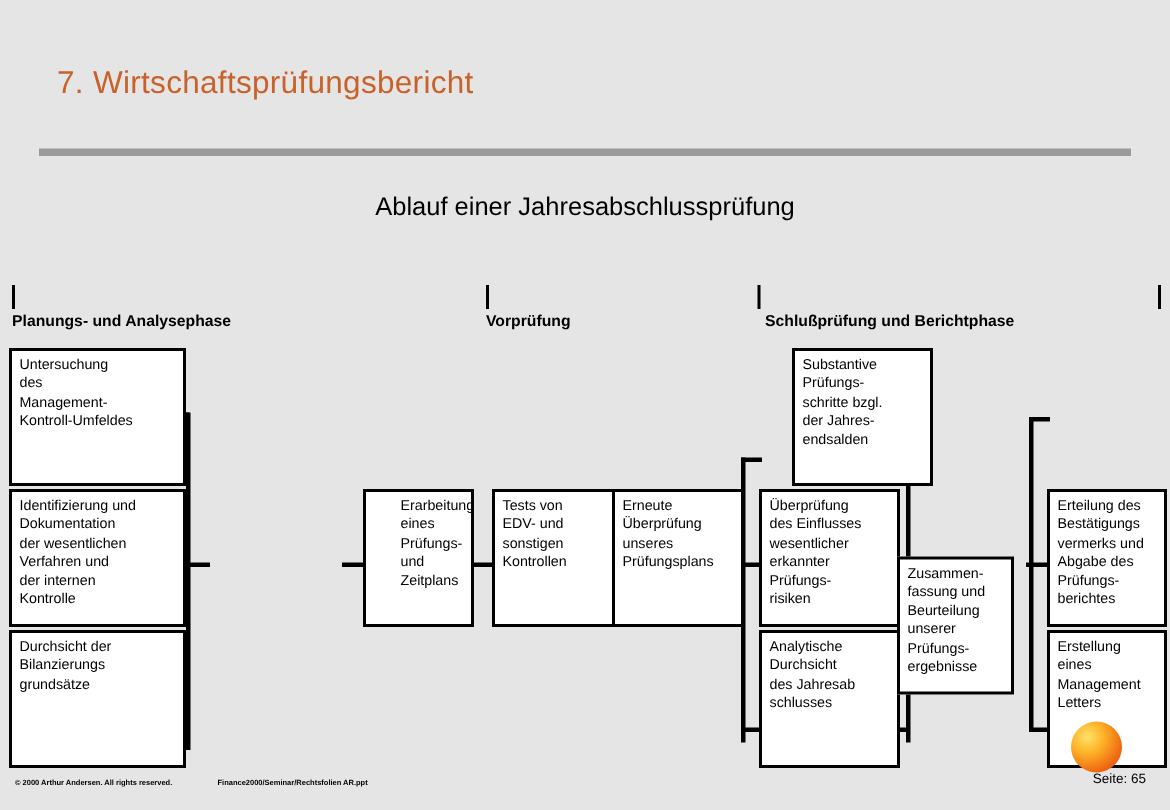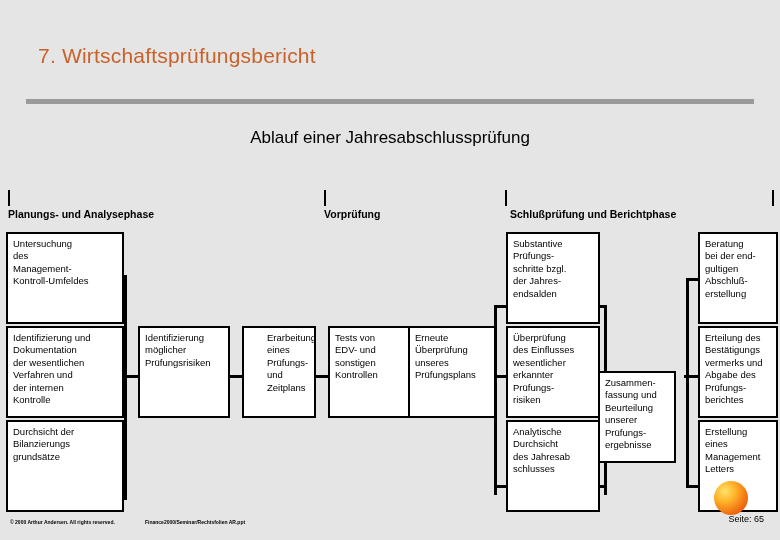--- a/index.html
+++ b/index.html
@@ -184,41 +184,38 @@
 
     <div class="box" style="left:6px;   top:42px;  width:118px; height:92px;">Untersuchung
 des
 Management-
 Kontroll-Umfeldes</div>
 
     <div class="box" style="left:6px;   top:230px; width:118px; height:92px;">Durchsicht der
 Bilanzierungs
 grundsätze</div>
 
-    <div class="box" style="left:138px; top:136px; width:92px;  height:92px;">Identifizierung
-möglicher
-Prüfungsrisiken</div>
 
     <div class="box" style="left:242px; top:136px; width:74px;  height:92px;padding-left:23px;">Erarbeitung
 eines
 Prüfungs-
 und
 Zeitplans</div>
 
     <div class="box" style="left:328px; top:136px; width:82px;  height:92px;">Tests von
 EDV- und
 sonstigen
 Kontrollen</div>
 
     <div class="box" style="left:408px; top:136px; width:88px;  height:92px;">Erneute
 Überprüfung
 unseres
 Prüfungsplans</div>
 
-    <div class="box" style="left:506px; top:42px;  width:94px;  height:92px;">Substantive
+    <div class="box" style="left:528px; top:42px;  width:94px;  height:92px;">Substantive
 Prüfungs-
 schritte bzgl.
 der Jahres-
 endsalden</div>
 
     <div class="box" style="left:506px; top:136px; width:94px;  height:92px;">Überprüfung
 des Einflusses
 wesentlicher
 erkannter
 Prüfungs-
@@ -229,25 +226,20 @@
 des Jahresab
 schlusses</div>
 
     <div class="box" style="left:598px; top:136px; width:78px;  height:92px;margin-top:45px;">Zusammen-
 fassung und
 Beurteilung
 unserer
 Prüfungs-
 ergebnisse</div>
 
-    <div class="box" style="left:698px; top:42px;  width:80px;  height:92px;">Beratung
-bei der end-
-gultigen
-Abschluß-
-erstellung</div>
 
     <div class="box" style="left:698px; top:136px; width:80px;  height:92px;">Erteilung des
 Bestätigungs
 vermerks und
 Abgabe des
 Prüfungs-
 berichtes</div>
 
     <div class="box" style="left:698px; top:230px; width:80px;  height:92px;">Erstellung
 eines

